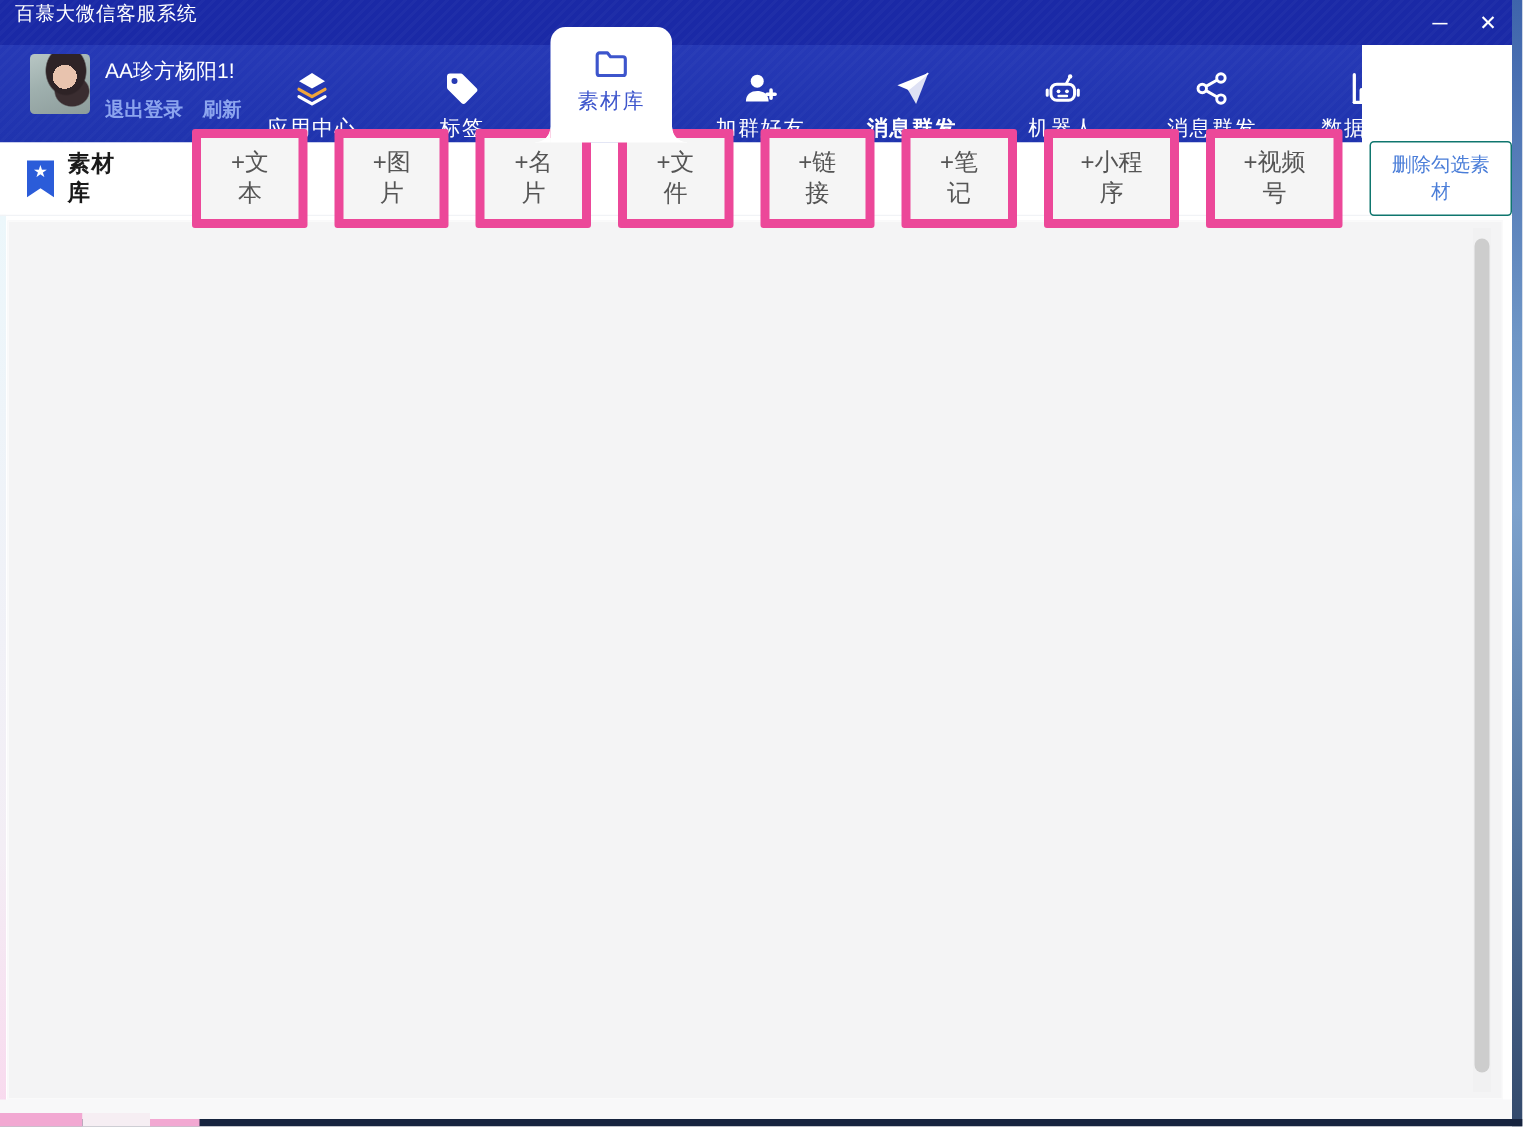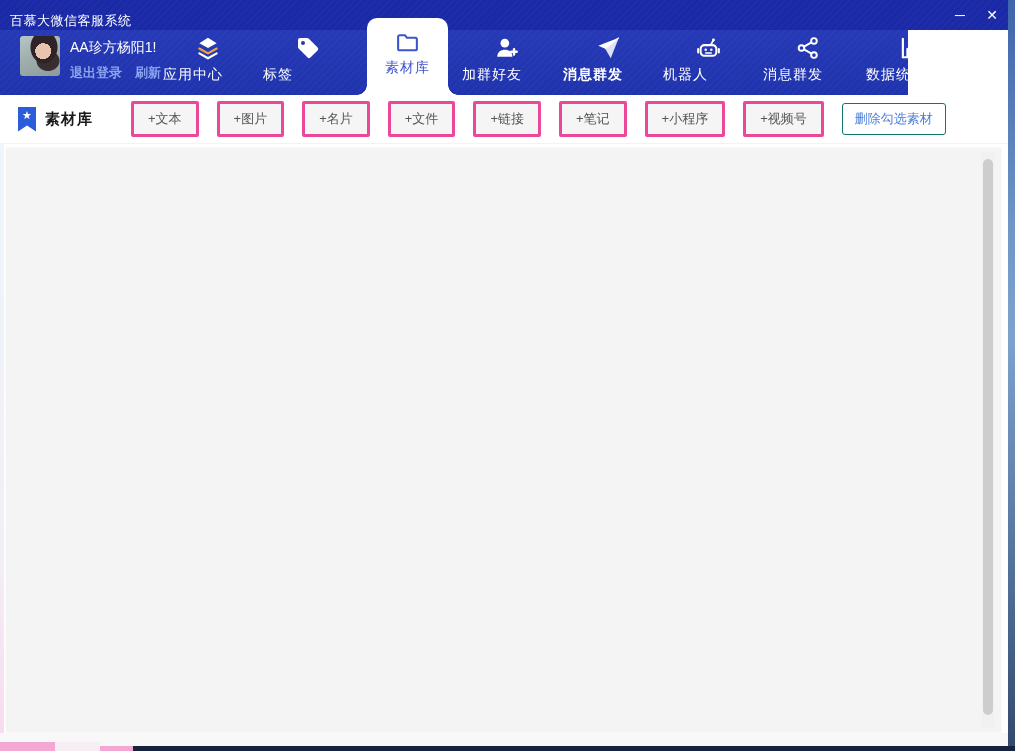--- a/index.html
+++ b/index.html
@@ -22,21 +22,21 @@
   }
   .taskbar .pink-seg-1 { position:absolute; left:0; top:-4px; width:55px; height:9px; background:#f2a8d2; }
   .taskbar .pink-notch { position:absolute; left:55px; top:-4px; width:45px; height:9px; background:#f6eef3; }
   .taskbar .pink-seg-2 { position:absolute; left:100px; top:0; width:33px; height:5px; background:#f2a8d2; }
 
   
   .titlebar {
     position:absolute; left:0; top:0; width:1008px; height:30px;
     background:#1a29a6;
     background-image:repeating-linear-gradient(135deg,rgba(255,255,255,0.025) 0 2px,transparent 2px 5px);
-    display:flex; align-items:flex-end;
+    display:flex; align-items:flex-start;
   }
   .titlebar-text { color:#ffffff; font-size:13px; padding-left:10px; letter-spacing:.5px; }
   .win-controls { margin-left:auto; display:flex; height:30px; }
   .win-btn {
     width:32px; height:30px; display:flex; align-items:center; justify-content:center;
     color:#ffffff; font-size:14px; cursor:default; background:transparent; border:none;
   }
 
   
   .navbar {
@@ -54,21 +54,21 @@
     overflow:hidden;
   }
   .user-name {
     position:absolute; left:70px; top:9px; max-width:95px; color:#ffffff; font-size:14px;
     white-space:nowrap; overflow:hidden;
   }
   .user-links { position:absolute; left:70px; top:34px; display:flex; gap:13px; }
   .user-link { color:#8ca4ee; font-size:13px; cursor:pointer;font-weight:bold; }
 
   .nav-item {
-    position:absolute; top:5px; width:90px; height:58px; text-align:left; color:#fff; cursor:pointer;
+    position:absolute; top:16px; width:90px; height:58px; text-align:center; color:#fff; cursor:pointer;
   }
   .nav-item .nav-icon { height:26px; display:flex; align-items:center; justify-content:center; }
   .nav-item .nav-label { font-size:14px; margin-top:5px; letter-spacing:1px; }
 
   
   .active-tab {
     position:absolute; left:367px; top:18px; width:81px; height:77px;
     background:#ffffff; border-radius:10px 10px 0 0; text-align:center; z-index:3; cursor:pointer;
   }
   .active-tab .nav-icon { height:26px; margin-top:11px; display:flex; align-items:center; justify-content:center; }
@@ -89,21 +89,21 @@
   }
   .bookmark-icon {
     width:18px; height:25px; background:#2b5cd9; position:relative; flex:0 0 auto;
     clip-path:polygon(0 0,100% 0,100% 100%,50% 76%,0 100%);
     display:flex; justify-content:center;
   }
   .bookmark-icon span { color:#fff; font-size:11px; line-height:17px; }
   .toolbar-label { font-size:15px; font-weight:bold; color:#1a1a1a; margin-left:9px; letter-spacing:1px; }
   .add-btn-row { display:flex; gap:18px; margin-left:38px; align-items:center; }
   .add-btn {
-    background:#f5f5f5; border:3px solid #ec4899; color:#555; font-size:13px;
+    background:#f5f5f5; border:6px solid #ec4899; color:#555; font-size:16px;
     padding:6px 14px; border-radius:2px; cursor:pointer;
     font-family:"Liberation Sans","DejaVu Sans",sans-serif;
   }
   .delete-btn {
     background:#ffffff; border:1px solid #0f766e; color:#4a7dd8; font-size:13px;
     padding:6px 12px; border-radius:3px; cursor:pointer;
     font-family:"Liberation Sans","DejaVu Sans",sans-serif;
   }
   .toolbar-divider { position:absolute; left:0; top:143px; width:1008px; height:1px; background:#f1f3f6; }
 

